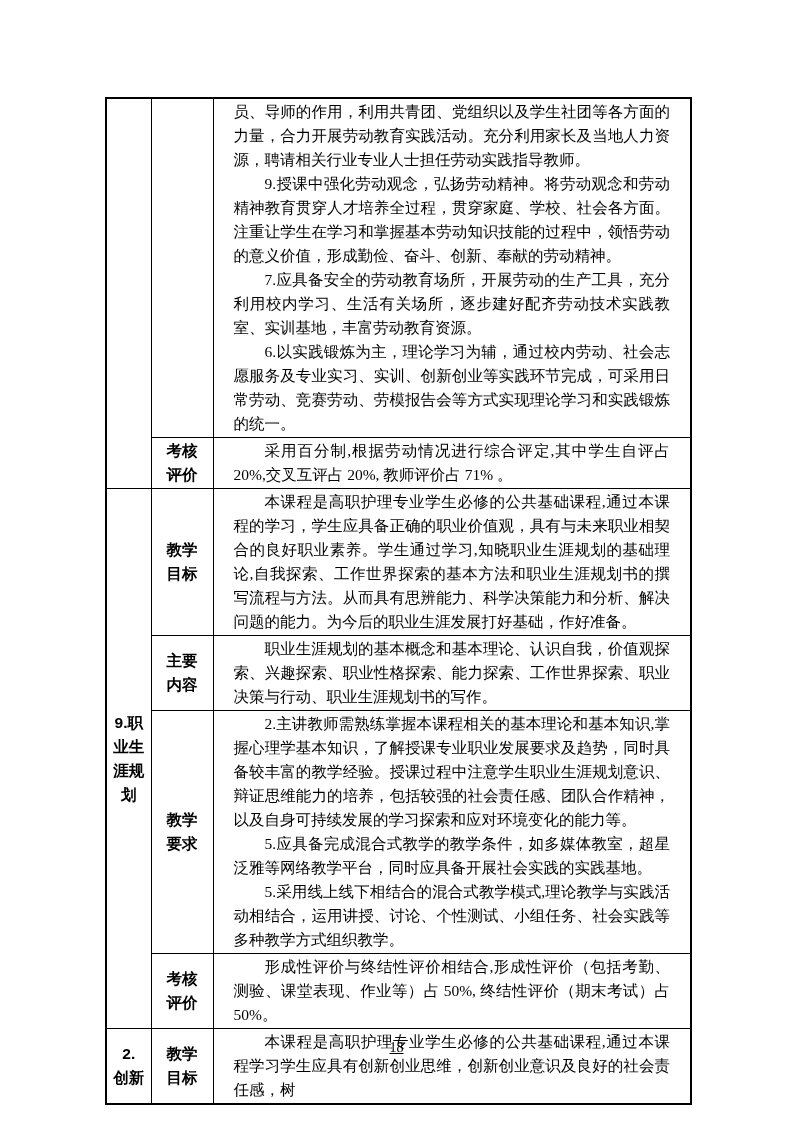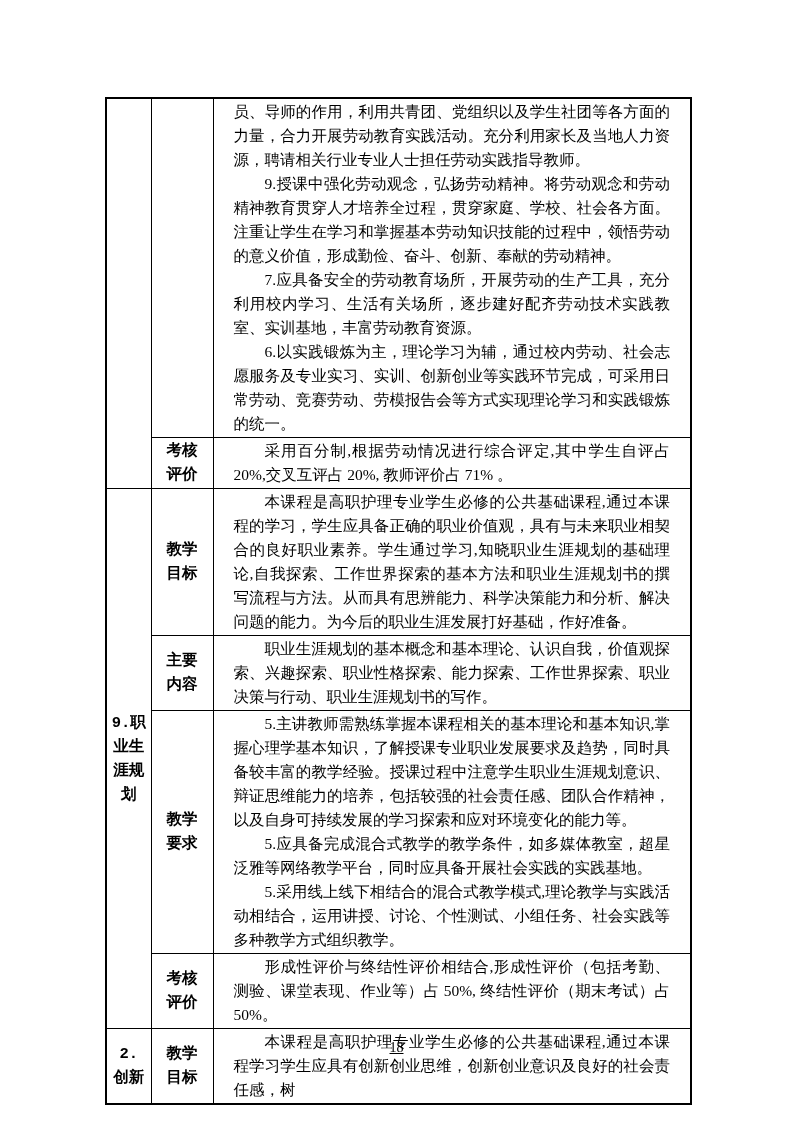--- a/index.html
+++ b/index.html
@@ -36,21 +36,21 @@
     margin: 0;
     font-size: 15.5px;
     line-height: 24px;
     text-align: justify;
     font-family: "Liberation Serif", serif;
   }
   .para.indent {
     text-indent: 2em;
   }
   .cell-label {
-    font-family: Liberation Mono, monospace;
+    font-family: Liberation Sans, sans-serif;
     font-weight: bold;
     font-size: 15.5px;
     line-height: 24px;
     text-align: center;
     white-space: pre-line;
   }
   .page-number {
     position: absolute;
     left: 0;
     right: 0;
@@ -114,21 +114,21 @@
       <td class="content-cell">
           <p class="para indent">职业生涯规划的基本概念和基本理论、认识自我，价值观探索、兴趣探索、职业性格探索、能力探索、工作世界探索、职业决策与行动、职业生涯规划书的写作。</p>
         </td>
     </tr>
     <tr style="height:240px">
       <td>
         <div class="cell-label">教学
 要求</div>
       </td>
       <td class="content-cell">
-          <p class="para indent">5.主讲教师需熟练掌握本课程相关的基本理论和基本知识,掌握心理学基本知识，了解授课专业职业发展要求及趋势，同时具备较丰富的教学经验。授课过程中注意学生职业生涯规划意识、辩证思维能力的培养，包括较强的社会责任感、团队合作精神，以及自身可持续发展的学习探索和应对环境变化的能力等。</p>
+          <p class="para indent">2.主讲教师需熟练掌握本课程相关的基本理论和基本知识,掌握心理学基本知识，了解授课专业职业发展要求及趋势，同时具备较丰富的教学经验。授课过程中注意学生职业生涯规划意识、辩证思维能力的培养，包括较强的社会责任感、团队合作精神，以及自身可持续发展的学习探索和应对环境变化的能力等。</p>
           <p class="para indent">5.应具备完成混合式教学的教学条件，如多媒体教室，超星泛雅等网络教学平台，同时应具备开展社会实践的实践基地。</p>
           <p class="para indent">5.采用线上线下相结合的混合式教学模式,理论教学与实践活动相结合，运用讲授、讨论、个性测试、小组任务、社会实践等多种教学方式组织教学。</p>
         </td>
     </tr>
     <tr style="height:49px">
       <td>
         <div class="cell-label">考核
 评价</div>
       </td>
       <td class="content-cell">

